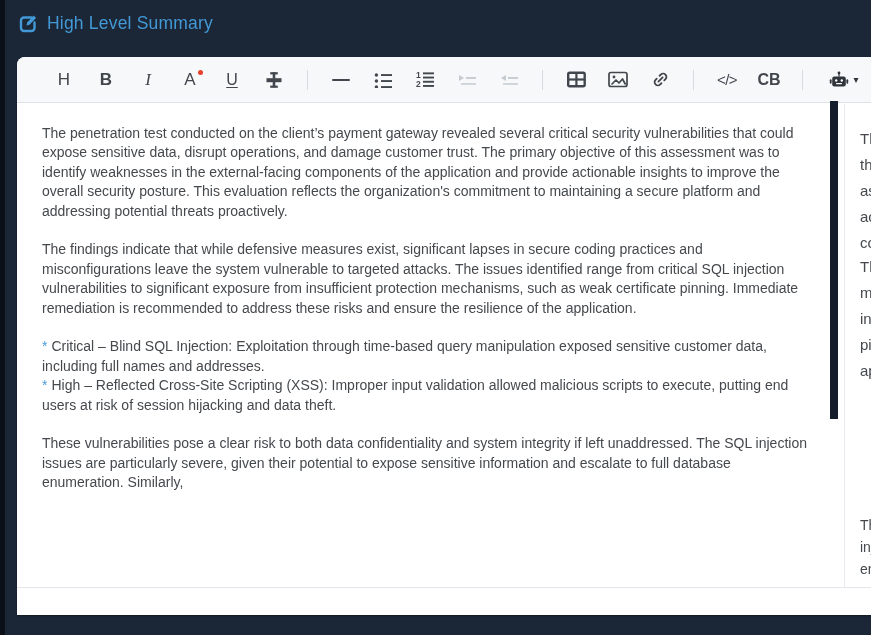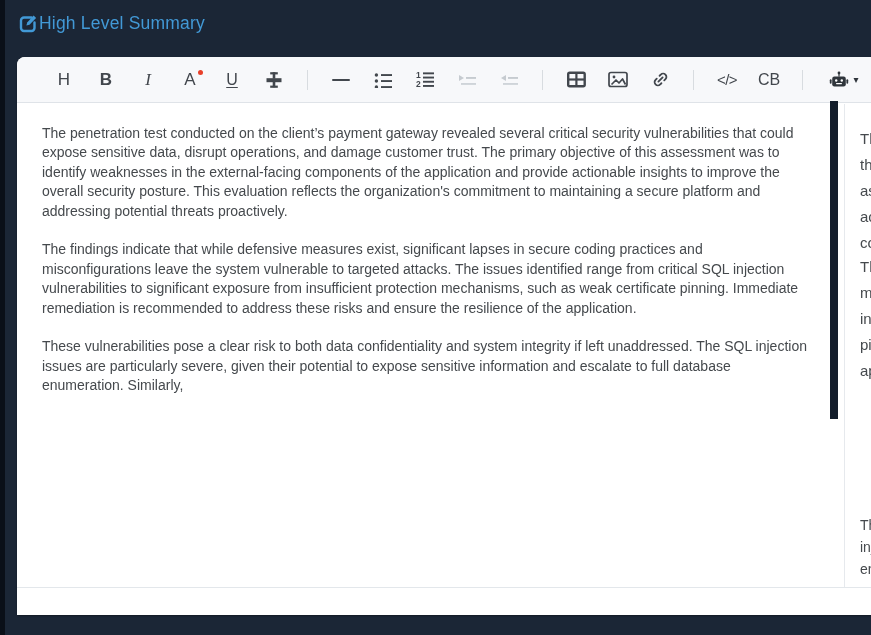--- a/index.html
+++ b/index.html
@@ -1,35 +1,35 @@
 <!DOCTYPE html>
 <html><head>
 <meta charset="utf-8">
 <style>
   html,body{margin:0;padding:0;width:871px;height:635px;overflow:hidden;}
   body{position:relative;background:#1b2636;font-family:"Liberation Sans",sans-serif;}
   .edge-strip{position:absolute;left:0;top:0;width:5px;height:635px;background:#0a0f18;}
   
-  .app-header{position:absolute;left:18px;top:13px;display:flex;align-items:center;gap:1px;color:#4299d6;}
+  .app-header{position:absolute;left:18px;top:13px;display:flex;align-items:center;gap:9px;color:#4299d6;}
   .app-header .title{font-size:17.5px;letter-spacing:.2px;}
   
   .card{position:absolute;left:17px;top:57px;width:1383px;height:558px;background:#ffffff;border-radius:8px 0 0 3px;box-shadow:0 1px 2px rgba(0,0,0,.35);}
   
   .toolbar{position:absolute;left:0;top:0;right:0;height:46px;background:#f7f8fa;border-bottom:1px solid #dfe3e8;border-radius:8px 0 0 0;display:flex;align-items:center;padding-left:26px;box-sizing:border-box;}
   .tb-btn{width:42px;height:34px;display:flex;align-items:center;justify-content:center;color:#42474d;cursor:pointer;position:relative;flex:none;}
   .tb-btn.disabled{color:#c6cbd0;}
   .tb-sep{width:1px;height:20px;background:#d8dce0;margin:0 12px;flex:none;}
   .g-h{font-size:17px;font-weight:400;}
   .g-b{font-size:17px;font-weight:700;}
   .g-i{font-size:17px;font-style:italic;font-family:"Liberation Serif",serif;}
   .g-a{font-size:17px;font-weight:400;}
   .dot{position:absolute;top:7px;right:8px;width:5px;height:5px;border-radius:50%;background:#e8402a;}
   .g-u{font-size:16px;text-decoration:underline;text-underline-offset:2px;}
   .g-code{font-size:15px;font-weight:500;letter-spacing:-.5px;}
-  .g-cb{font-size:16px;font-weight:400;}
+  .g-cb{font-size:16px;font-weight:700;}
   .caret{font-size:10px;color:#2f353b;margin-left:4px;}
   svg{display:block;}
   
   .content{position:absolute;left:0;top:47px;right:0;bottom:27px;background:#fff;}
   .pane-left{position:absolute;left:0;top:0;bottom:0;width:828px;border-right:1px solid #e6e9ed;box-sizing:border-box;overflow:hidden;}
   .doc{padding:20px 33px 0 25px;font-size:14px;line-height:19.4px;color:#45494d;}
   .doc p{margin:0 0 19.4px 0;}
   .doc .bullets{margin:0 0 19.4px 0;}
   .doc .bullets p{margin:0;}
   .star{color:#4a9bd9;margin-right:4px;}
@@ -193,20 +193,22 @@
     </div>
   </div>
 
   <div class="content">
 
     <div class="pane-left">
       <div class="doc">
         <p>The penetration test conducted on the client’s payment gateway revealed several critical security vulnerabilities that could expose sensitive data, disrupt operations, and damage customer trust. The primary objective of this assessment was to identify weaknesses in the external-facing components of the application and provide actionable insights to improve the overall security posture. This evaluation reflects the organization's commitment to maintaining a secure platform and addressing potential threats proactively.</p>
         <p>The findings indicate that while defensive measures exist, significant lapses in secure coding practices and misconfigurations leave the system vulnerable to targeted attacks. The issues identified range from critical SQL injection vulnerabilities to significant exposure from insufficient protection mechanisms, such as weak certificate pinning. Immediate remediation is recommended to address these risks and ensure the resilience of the application.</p>
         <div class="bullets">
+          <p><span class="star">*</span><span>Critical – Blind SQL Injection: Exploitation through time-based query manipulation exposed sensitive customer data, including full names and addresses.</span></p>
+          <p><span class="star">*</span><span>High – Reflected Cross-Site Scripting (XSS): Improper input validation allowed malicious scripts to execute, putting end users at risk of session hijacking and data theft.</span></p>
         </div>
         <p>These vulnerabilities pose a clear risk to both data confidentiality and system integrity if left unaddressed. The SQL injection issues are particularly severe, given their potential to expose sensitive information and escalate to full database enumeration. Similarly,</p>
       </div>
     </div>
 
     <div class="scroll-thumb"></div>
 
     <div class="pane-right">
       <p class="rp rp-p1">The penetration test conducted on the client’s payment gateway revealed several critical security vulnerabilities that could expose sensitive data, disrupt operations, and damage customer trust. The primary objective of this assessment was to identify weaknesses in the external-facing components of the application and provide actionable insights to improve the overall security posture. This evaluation reflects the organization's commitment to maintaining a secure platform and addressing potential threats proactively.</p>
       <p class="rp rp-p2">The findings indicate that while defensive measures exist, significant lapses in secure coding practices and misconfigurations leave the system vulnerable to targeted attacks. The issues identified range from critical SQL injection vulnerabilities to significant exposure from insufficient protection mechanisms, such as weak certificate pinning. Immediate remediation is recommended to address these risks and ensure the resilience of the application.</p>

